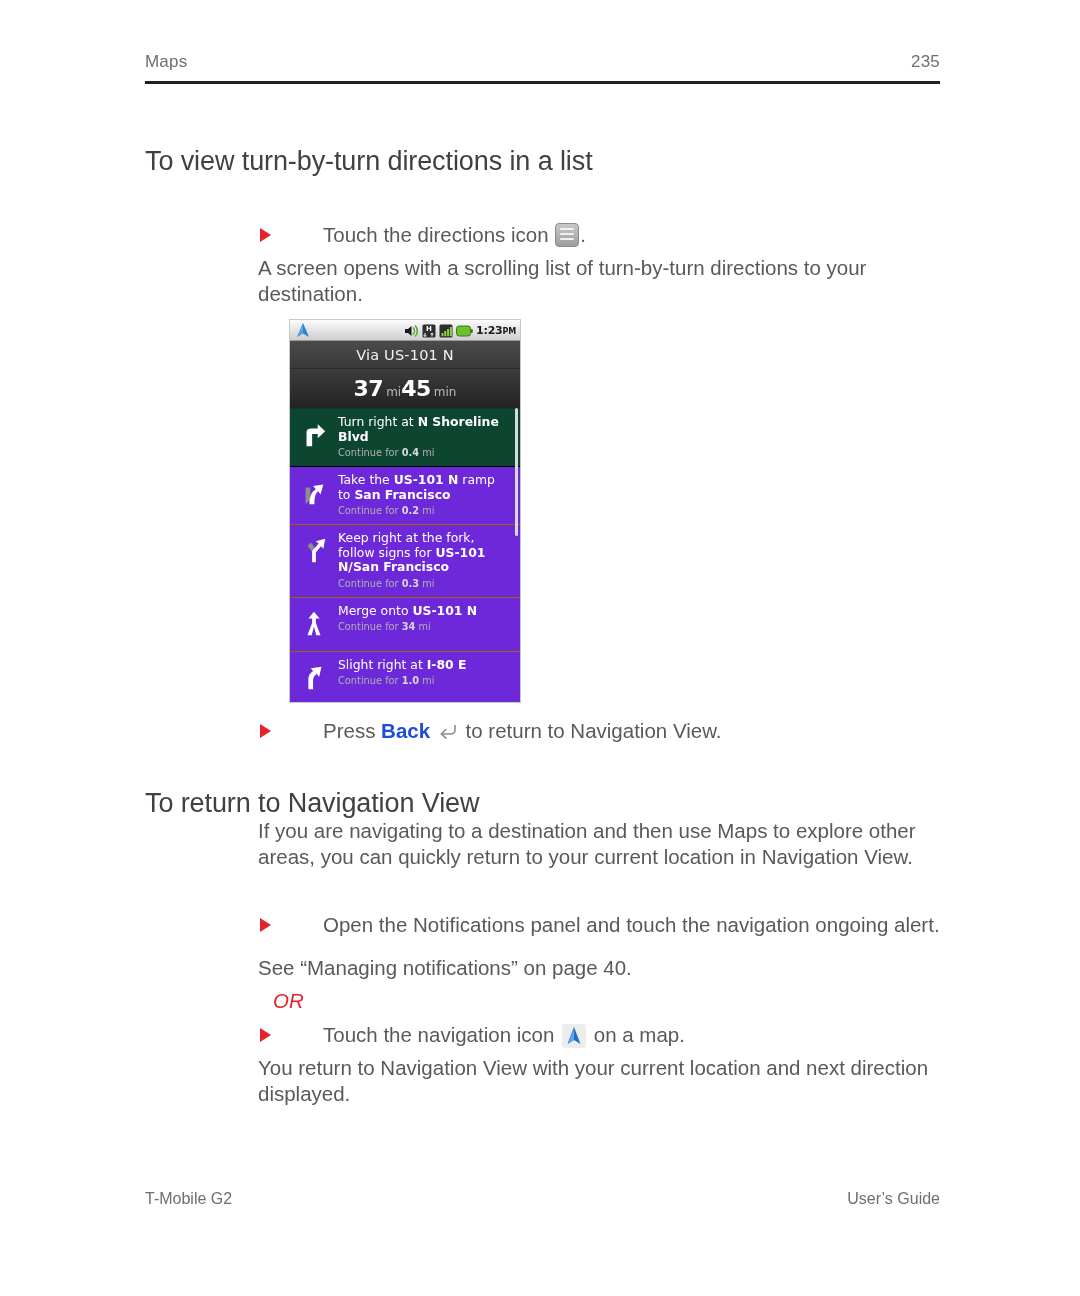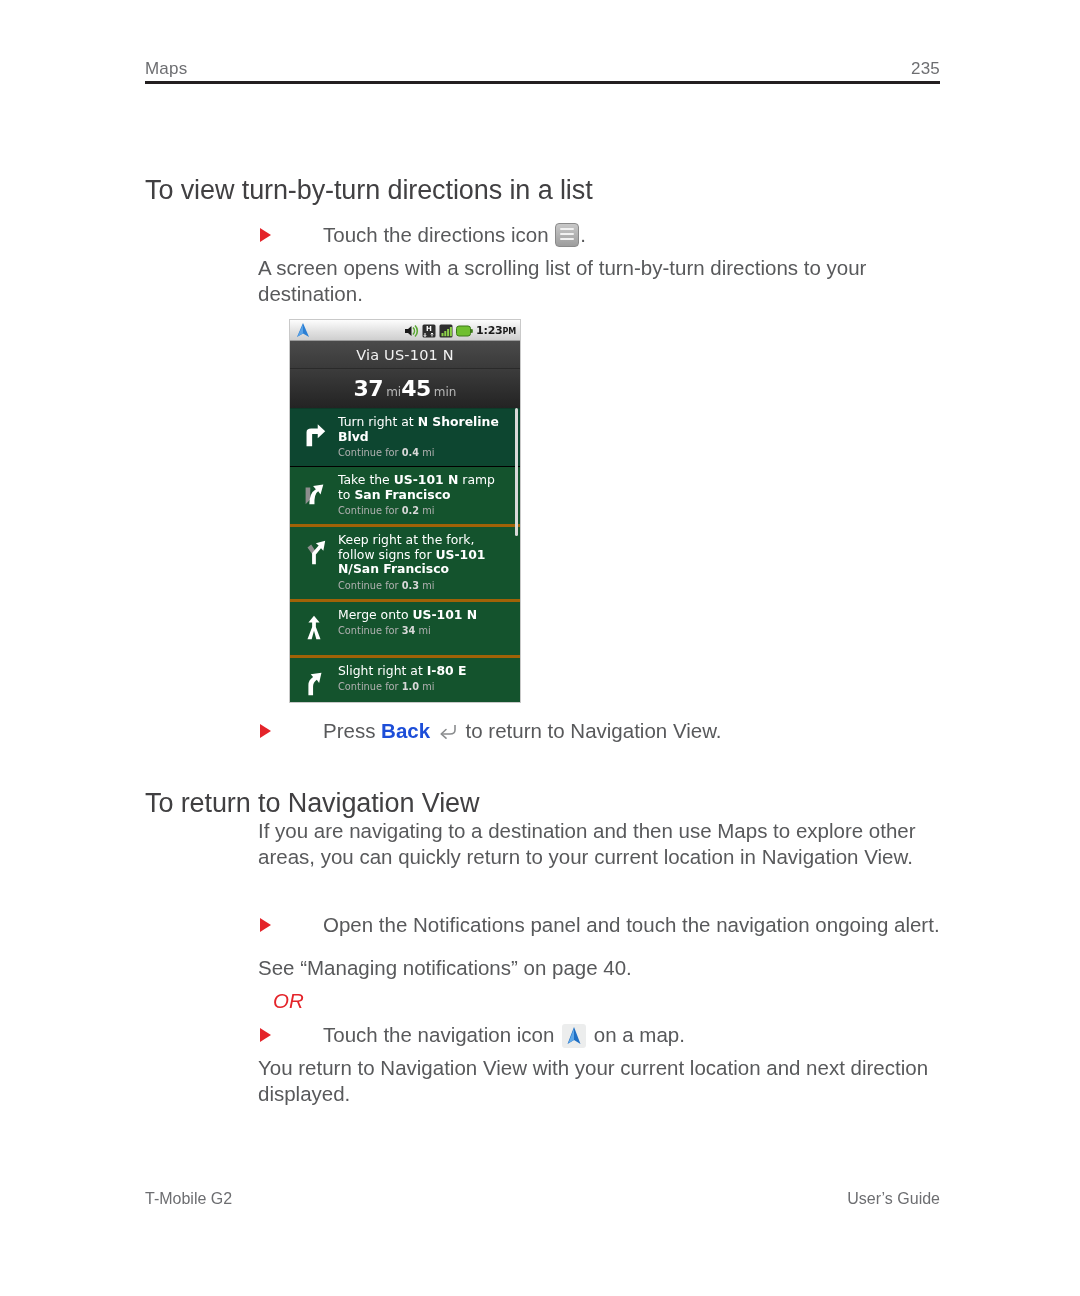--- a/index.html
+++ b/index.html
@@ -27,42 +27,41 @@
     position: absolute;
     left: 145px;
     top: 52px;
     width: 795px;
     display: flex;
     justify-content: space-between;
     align-items: flex-start;
     font-size: 17px;
     color: #6d6e71;
     letter-spacing: 0.2px;
-    margin-top: 7px;
   }
   .rule {
     position: absolute;
     left: 145px;
     top: 81px;
     width: 795px;
     height: 3px;
     background: #231f20;
   }
 
   
   .h1 {
     position: absolute;
     left: 145px;
     font-size: 27px;
     font-weight: normal;
     color: #414042;
     letter-spacing: -0.1px;
     white-space: nowrap;
   }
-  #h1-a { top: 129px; margin-top: 46px; }
+  #h1-a { top: 100px; margin-top: 46px; }
   #h1-b { top: 770px; }
 
   
   .body {
     position: absolute;
     left: 258px;
     width: 690px;
     font-size: 20.5px;
     line-height: 26px;
     color: #58595b;
@@ -212,22 +211,22 @@
   }
   .sv { font-size: 22px; font-weight: bold; letter-spacing: -0.5px; }
   .su { font-size: 12px; color: #b8b8b8; margin-left: 3px; }
 
   
   .step {
     position: relative;
     display: flex;
     align-items: flex-start;
     padding: 6px 10px 7px 0;
-    border-bottom: 3px solid #a16207;
-    background: #14532d;
+    border-bottom: 1px solid #a16207;
+    background: #6d28d9;
     box-sizing: border-box;
   }
   .step.current { background: #0d4630; border-bottom: 1px solid #000; }
   .step-ico {
     flex: 0 0 48px;
     height: 40px;
     display: flex;
     align-items: center;
     justify-content: center;
   }

